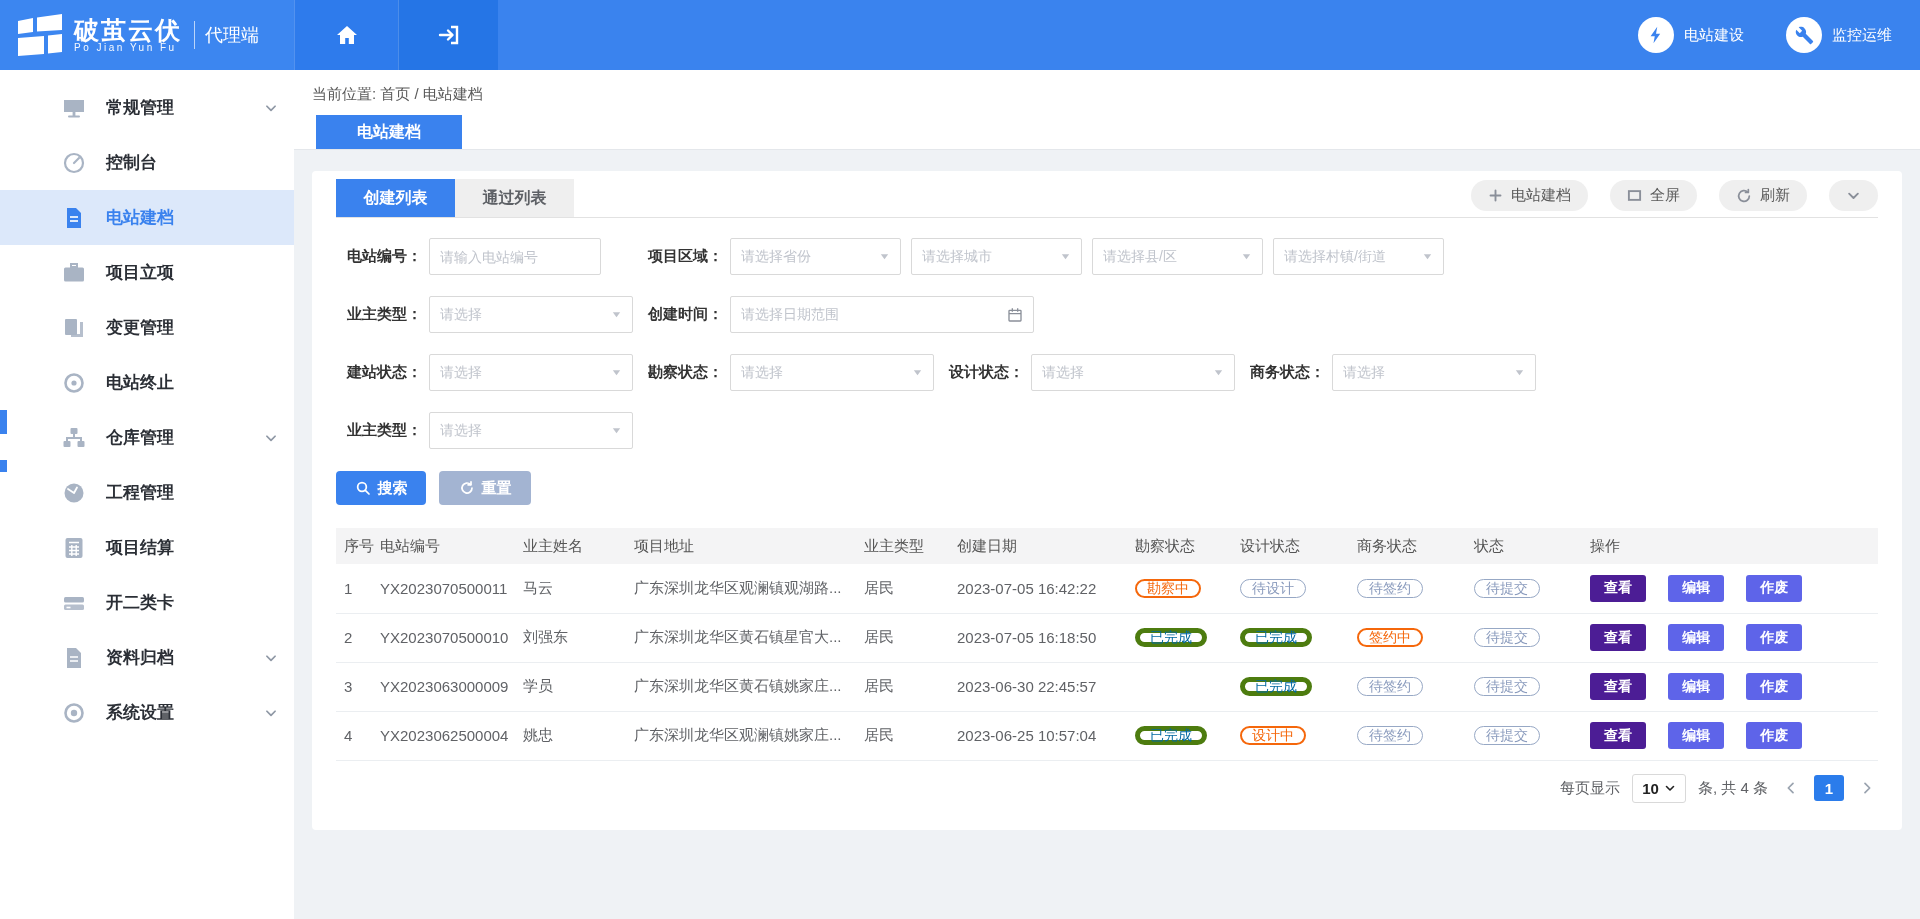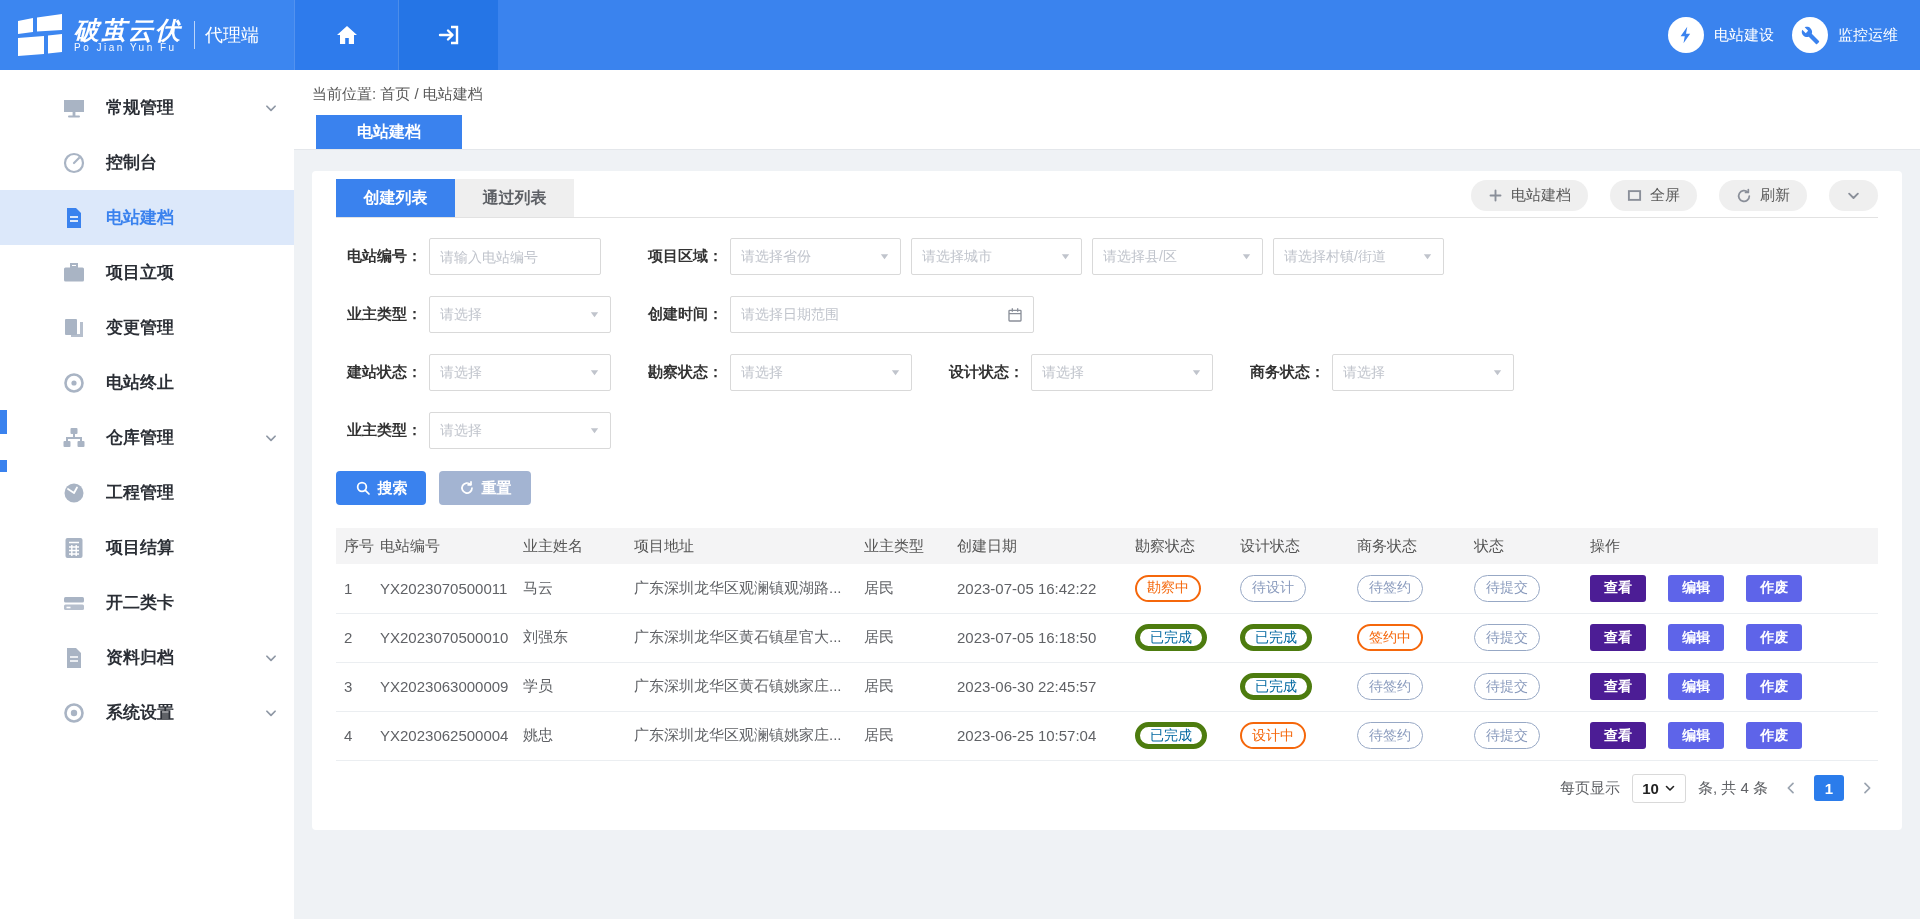--- a/index.html
+++ b/index.html
@@ -4,29 +4,29 @@
 <style>
   * { margin:0; padding:0; box-sizing:border-box; }
   html,body { width:1920px; height:919px; overflow:hidden; font-family:"Liberation Sans","DejaVu Sans",sans-serif; background:#EFF2F5; }
   .app { position:relative; width:1920px; height:919px; }
 
   
   .header { position:absolute; top:0; left:0; width:100%; height:70px; display:flex; z-index:5; }
   .hdr-logo { width:294px; background:#3C86F0; display:flex; align-items:center; padding-left:16px; color:#fff; }
   .logo-mark { width:48px; height:44px; flex:0 0 48px; }
   .brand-block { margin-left:10px; line-height:1.05; }
-  .brand-name { font-size:25px; font-weight:bold; letter-spacing:2px;font-style:italic; }
+  .brand-name { font-size:25px; font-weight:bold; letter-spacing:2px; }
   .brand-sub { font-size:10px; letter-spacing:2.5px; opacity:.95; }
   .brand-divider { width:1px; height:28px; background:rgba(255,255,255,.65); margin:0 10px 0 12px; }
   .brand-portal { font-size:18px; }
   .hdr-user { width:166px; background:#2272E4; display:flex; align-items:center; justify-content:center; gap:10px; color:#fff; font-size:16px; }
   .avatar { width:40px; height:40px; border-radius:50%; background:#fff; display:flex; align-items:center; justify-content:center; }
   .hdr-home { width:104px; background:#2E7BEC; display:flex; align-items:center; justify-content:center; border-left:1px solid rgba(255,255,255,.18); }
   .hdr-logout { width:100px; background:#2575E6; display:flex; align-items:center; justify-content:center; border-left:1px solid rgba(255,255,255,.18); }
-  .hdr-rest { flex:1; background:#3A83EE; display:flex; align-items:center; justify-content:flex-end; gap:18px; padding-right:22px; }
+  .hdr-rest { flex:1; background:#3A83EE; display:flex; align-items:center; justify-content:flex-end; gap:42px; padding-right:28px; }
   .quick { display:flex; align-items:center; gap:10px; color:#fff; font-size:15px; cursor:pointer; }
   .icircle { width:36px; height:36px; border-radius:50%; background:#fff; display:flex; align-items:center; justify-content:center; }
 
   
   .sidebar { position:absolute; top:70px; left:0; width:294px; bottom:0; background:#fff; padding-top:10px; }
   .side-item { height:55px; display:flex; align-items:center; padding-left:62px; position:relative; font-size:17px; font-weight:bold; color:#2B2F36; cursor:pointer; }
   .side-item .sicon { width:24px; height:24px; margin-right:20px; color:#A9B4C4; flex:0 0 24px; }
   .side-item.active { background:#DCE8FA; color:#3A82EE; }
   .side-item.active .sicon { color:#3A82EE; }
   .side-chevron { position:absolute; right:16px; color:#8F98A5; width:14px; height:14px; }
@@ -52,36 +52,36 @@
 
   
   .filters { margin-top:20px; }
   .frow { display:flex; align-items:center; margin-bottom:21px; }
   .fgroup { display:flex; align-items:center; width:301px; }
   .fgroup.wide { width:auto; }
   .flabel { width:86px; text-align:right; font-size:15px; font-weight:bold; color:#333; margin-right:7px; white-space:nowrap; }
   .ctrl { height:37px; border:1px solid #D9D9D9; border-radius:2px; background:#fff; font-size:14px; }
   input.ctrl { width:172px; padding:0 10px; color:#333; outline:none; }
   input.ctrl::placeholder { color:#C0C4CC; }
-  .sel { width:182px; display:flex; align-items:center; justify-content:space-between; padding:0 10px; color:#C0C4CC; cursor:pointer; }
+  .sel { width:204px; display:flex; align-items:center; justify-content:space-between; padding:0 10px; color:#C0C4CC; cursor:pointer; }
   .sel.region { width:171px; margin-right:10px; }
   .sel .caret { color:#C0C4CC; }
   .datebox { width:304px; display:flex; align-items:center; justify-content:space-between; padding:0 10px; color:#C0C4CC; cursor:pointer; }
 
   .btn-row { display:flex; gap:13px; margin-top:22px; }
   .btn-search { width:90px; height:34px; background:#3A82EE; border:none; border-radius:4px; color:#fff; font-size:15px; font-weight:bold; display:flex; align-items:center; justify-content:center; gap:7px; cursor:pointer; }
   .btn-reset { width:92px; height:34px; background:#A3B4D2; border:none; border-radius:4px; color:#fff; font-size:15px; font-weight:bold; display:flex; align-items:center; justify-content:center; gap:7px; cursor:pointer; }
 
   
   table { width:100%; border-collapse:collapse; table-layout:fixed; margin-top:23px; }
   thead th { background:#F4F4F5; height:36px; font-size:15px; font-weight:normal; color:#555; text-align:left; padding:0 6px 0 0; white-space:nowrap; }
   thead th:first-child { padding-left:8px; }
   tbody td { height:49px; border-bottom:1px solid #EBEEF1; font-size:15px; color:#606266; padding:0 6px 0 0; white-space:nowrap; overflow:hidden; }
   tbody td:first-child { padding-left:8px; }
-  .pill { display:inline-flex; align-items:center; justify-content:center; min-width:66px; height:27px; border-radius:14px; font-size:14px; padding:0 10px; border:1px solid transparent; background:#fff; }
+  .pill { display:inline-flex; align-items:center; justify-content:center; min-width:66px; height:19px; border-radius:14px; font-size:14px; padding:0 10px; border:1px solid transparent; background:#fff; }
   .tone-orange { color:#F5670B; border:2px solid #F5670B; }
   .tone-green  { color:#0369a1; border:5px solid #4d7c0f; }
   .tone-gray   { color:#8A9BBD; border:1px solid #97A8C5; }
   .act { width:56px; height:27px; border-radius:3px; border:none; color:#fff; font-size:14px; font-weight:bold; margin-right:18px; cursor:pointer; }
   .act-view { background:#4c1d95; }
   .act-edit, .act-void { background:#5E64E9; }
 
   
   .pager { display:flex; justify-content:flex-end; align-items:center; gap:12px; margin-top:13px; font-size:15px; color:#606266; }
   .pp-select { width:54px; height:29px; border:1px solid #D9D9D9; border-radius:3px; display:flex; align-items:center; justify-content:center; gap:5px; font-weight:bold; color:#222; cursor:pointer; background:#fff; }

